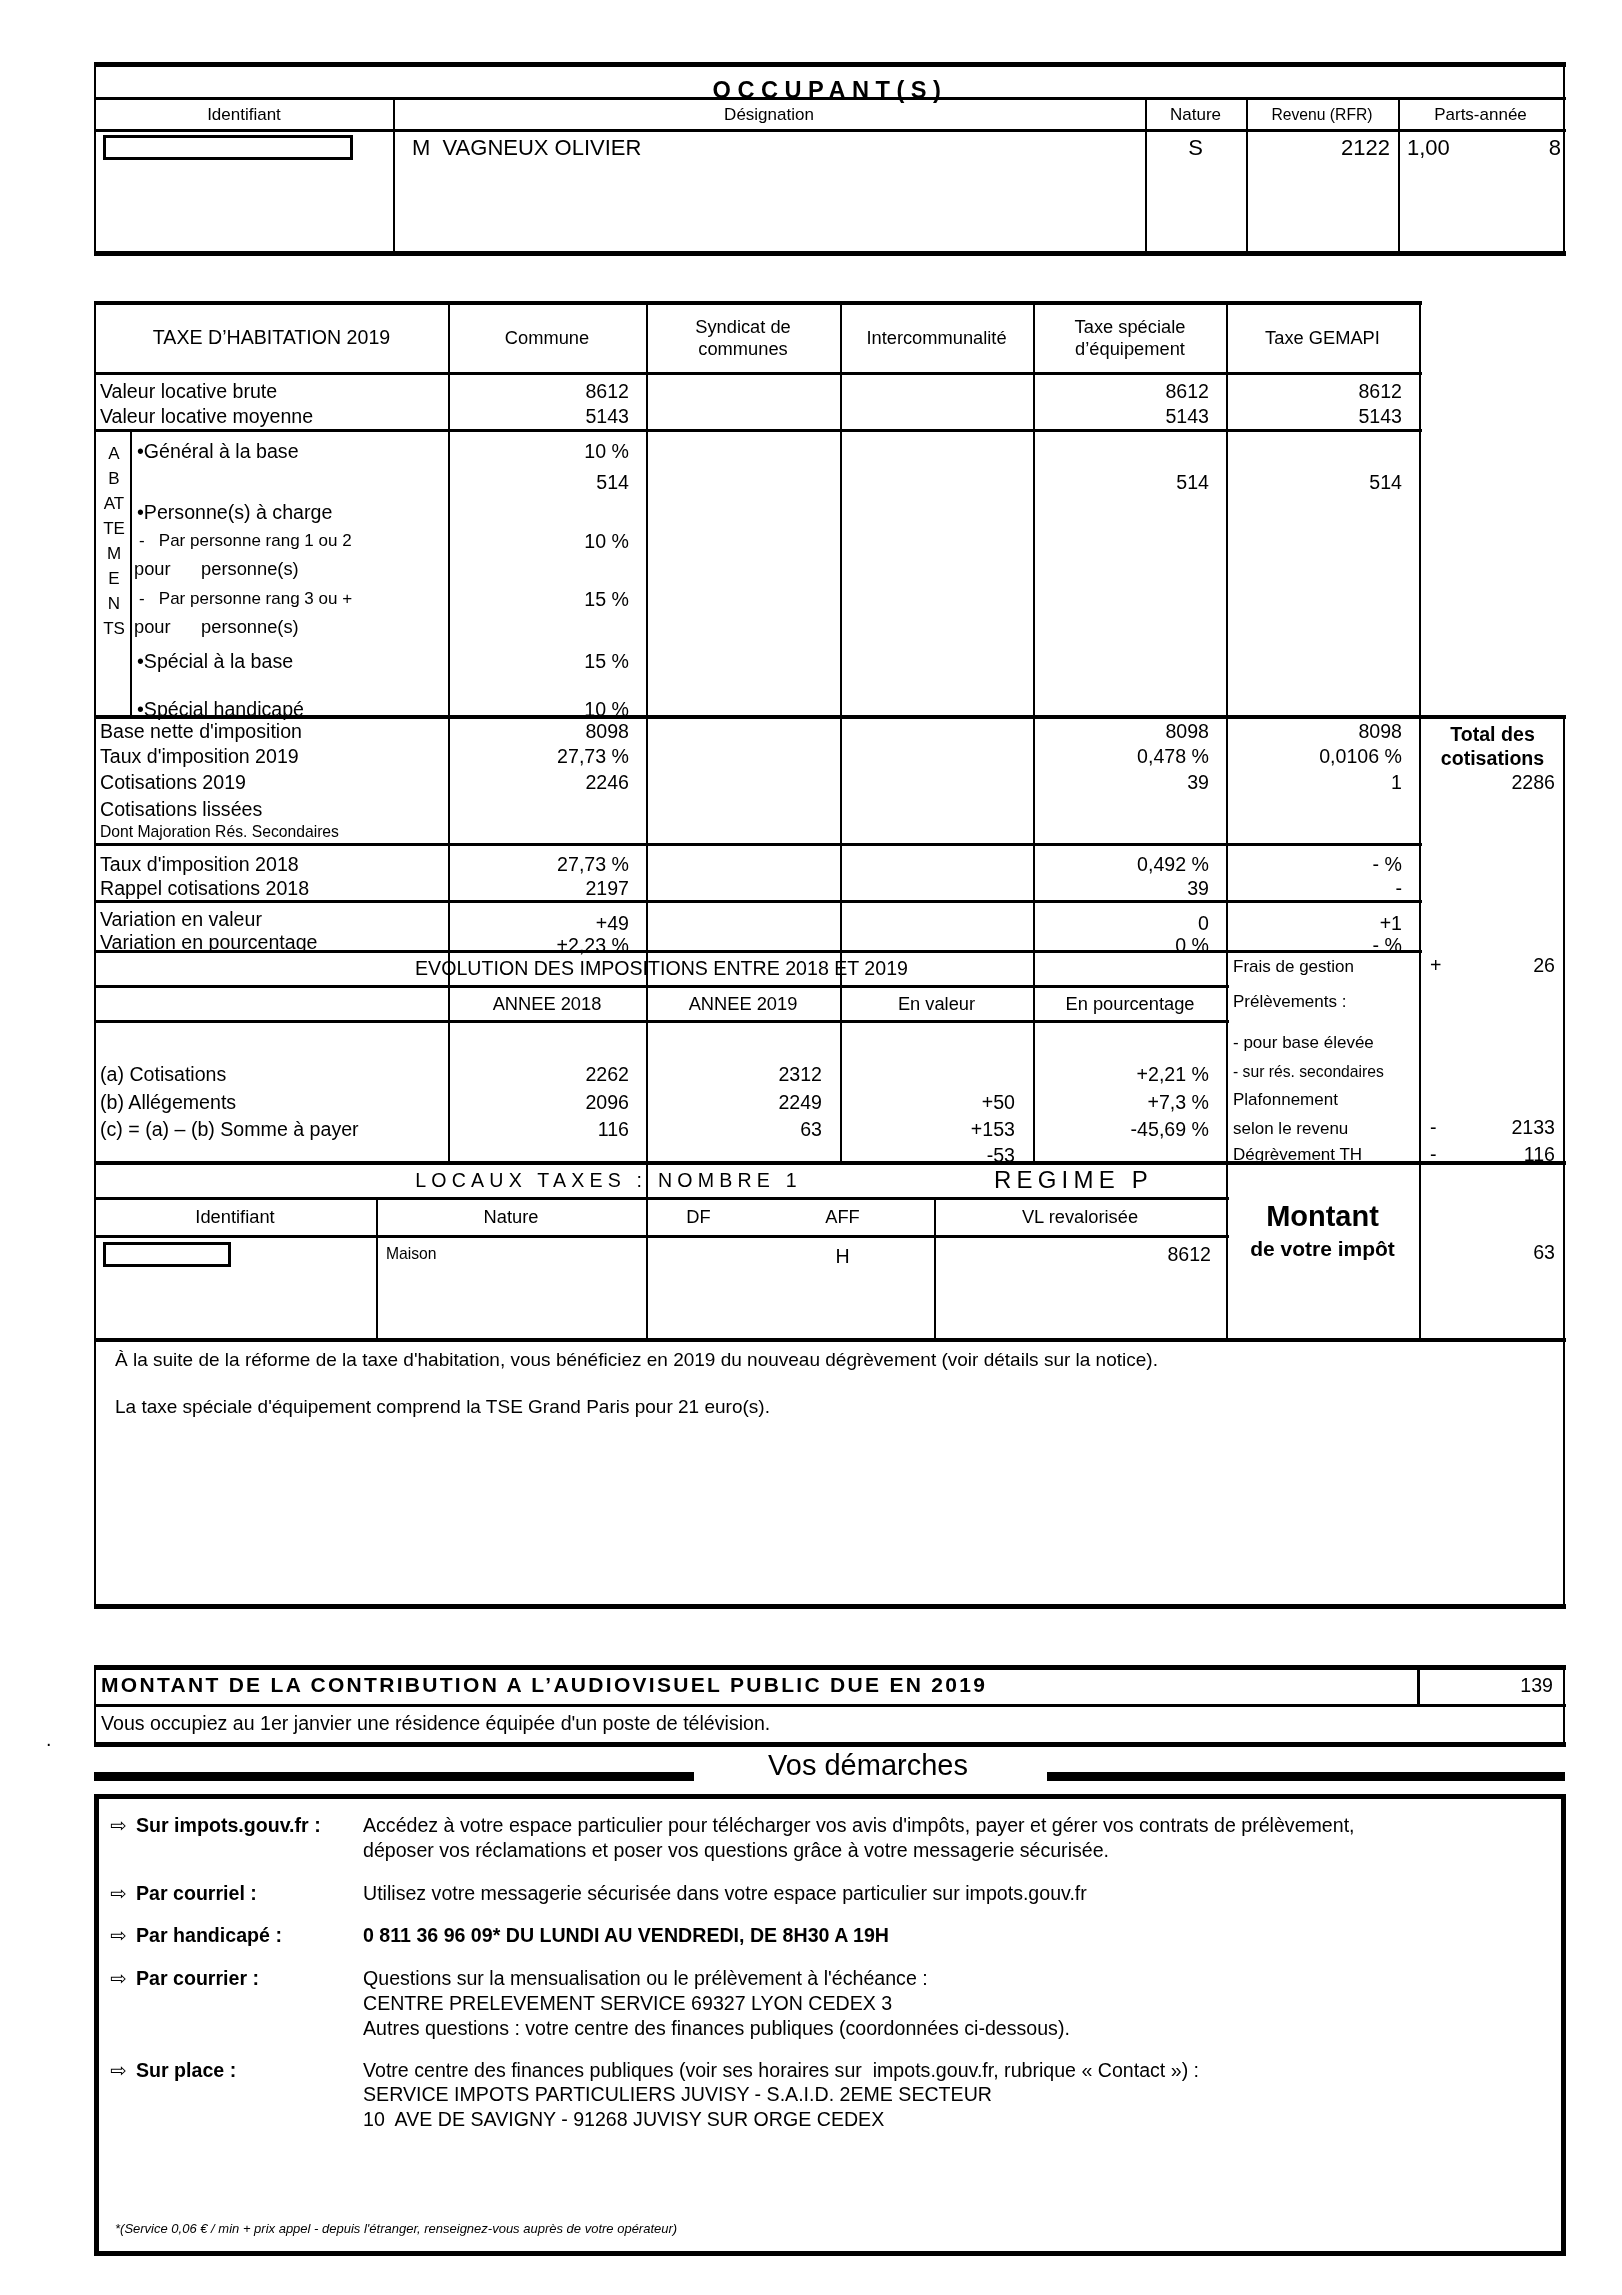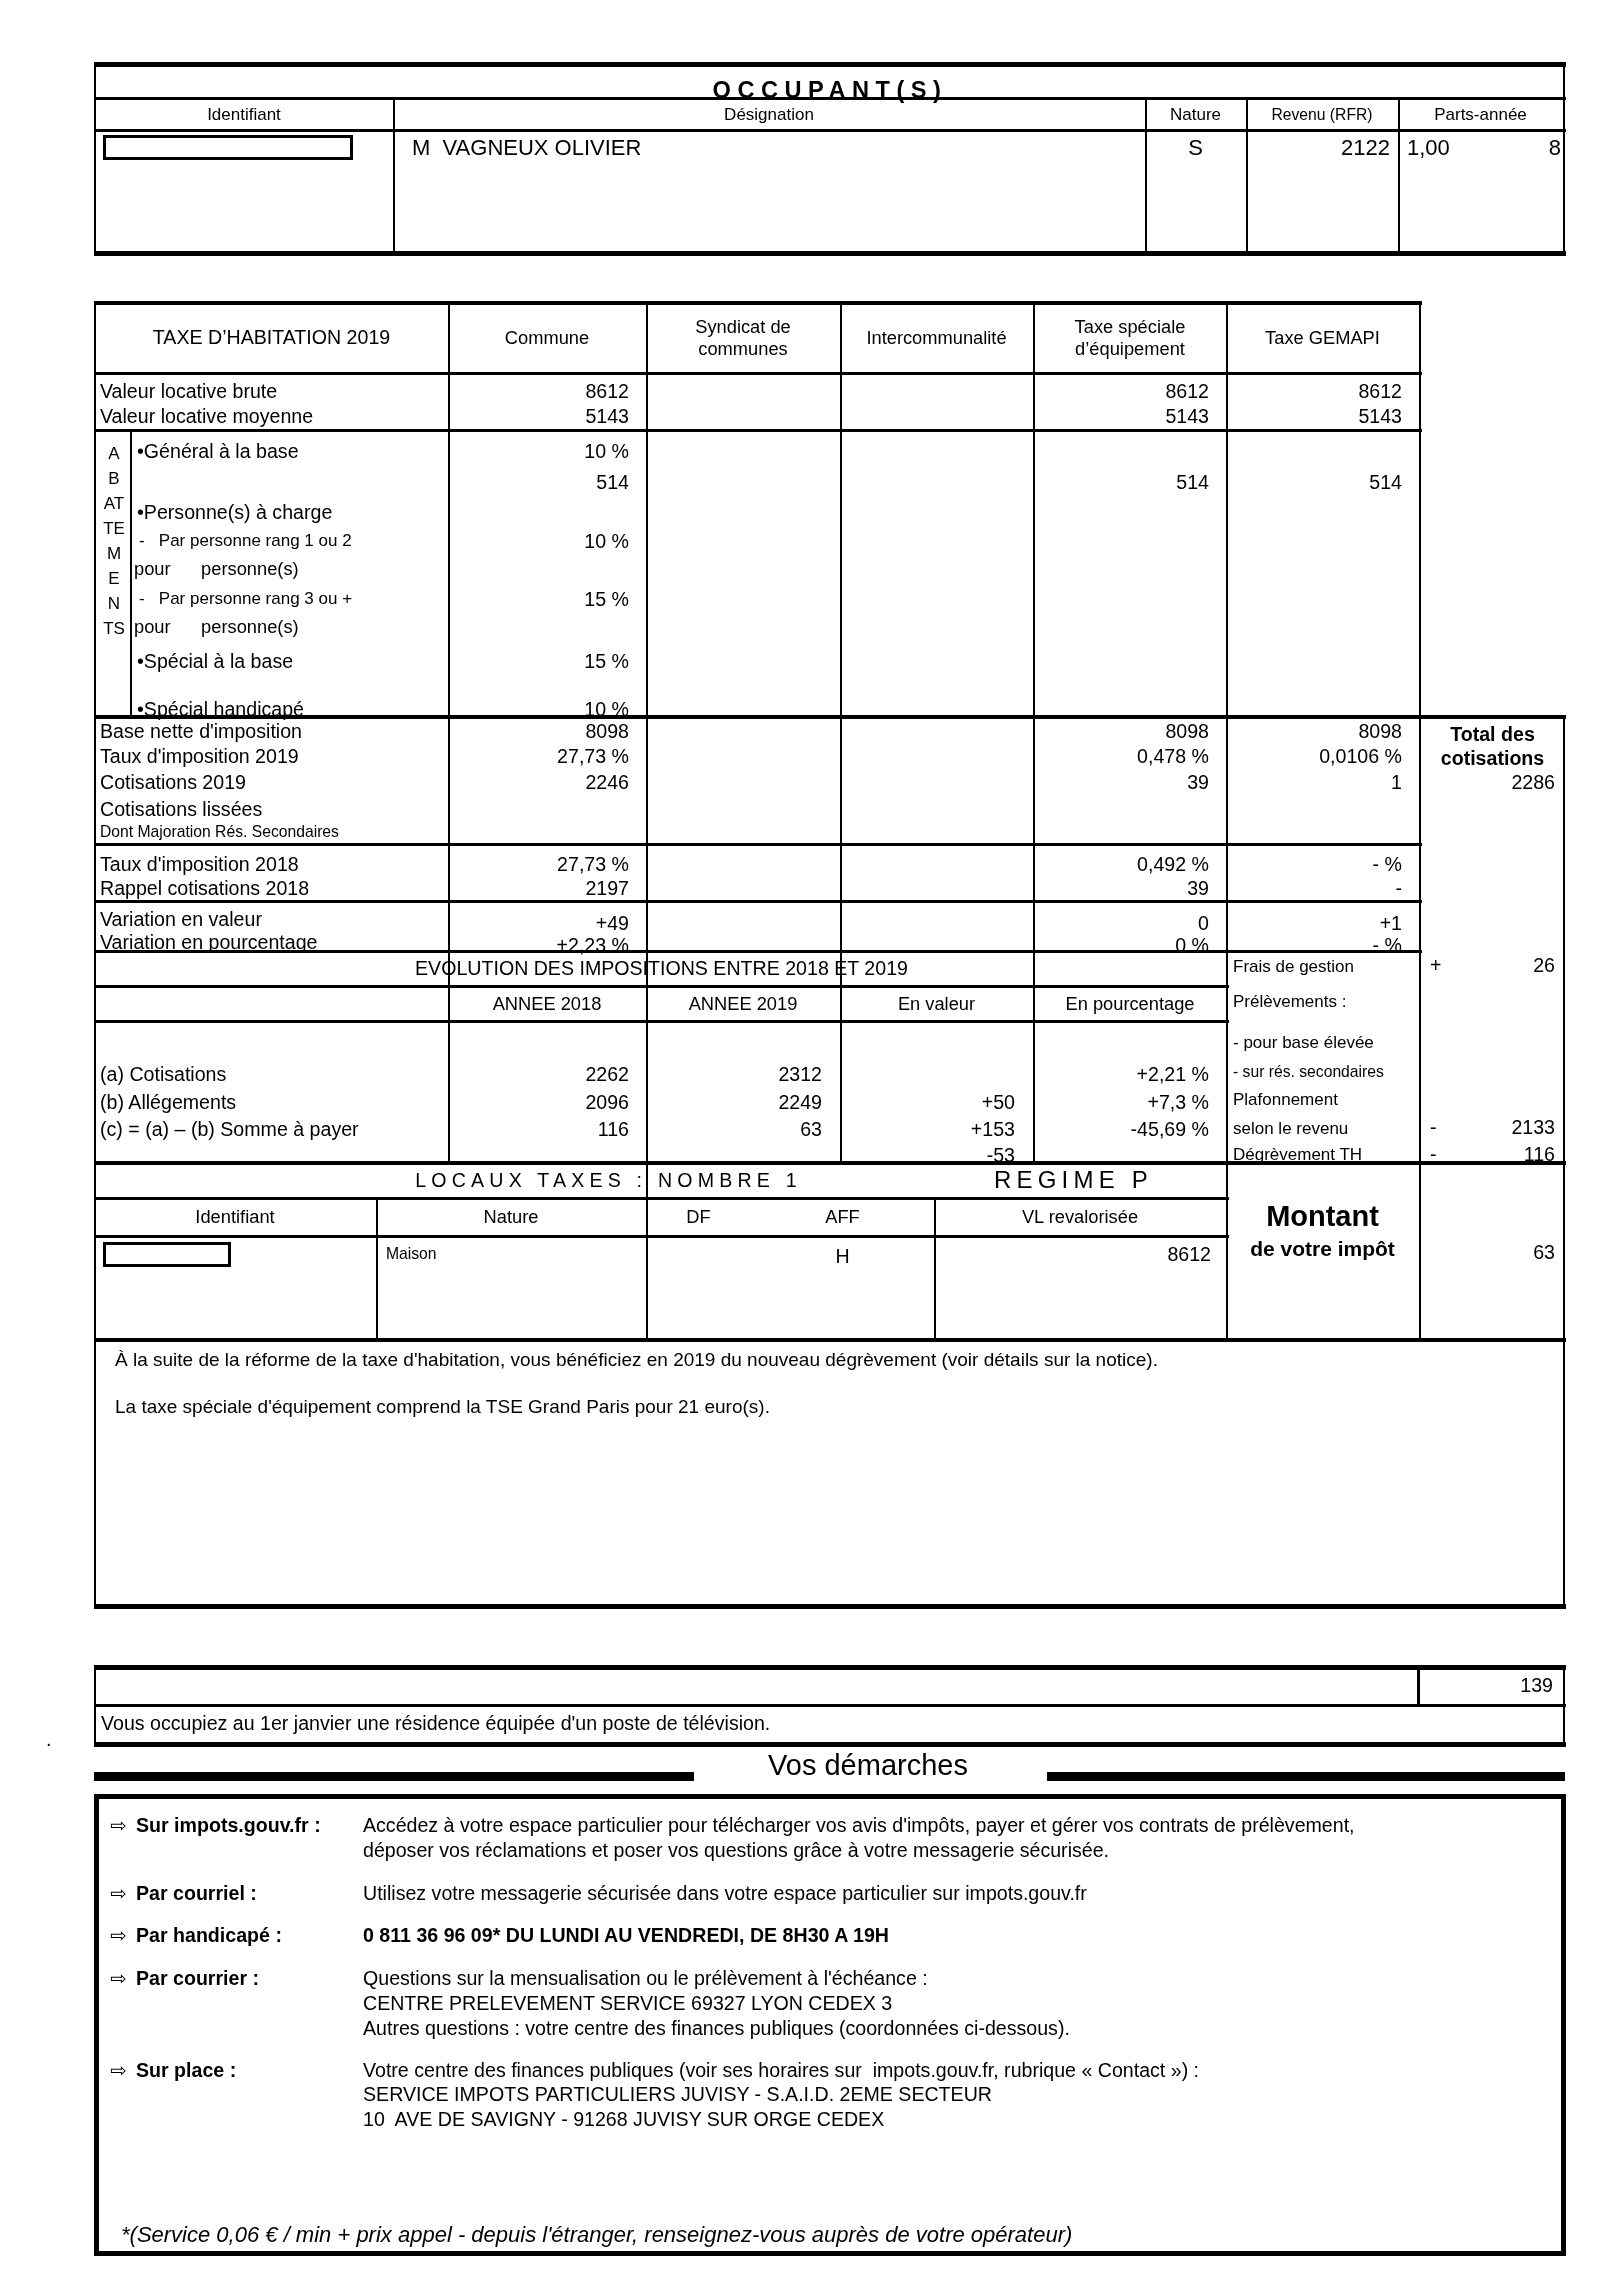--- a/index.html
+++ b/index.html
@@ -191,20 +191,21 @@
 
   <div class="t" style="left:115px;top:1349px;font-size:19px">À la suite de la réforme de la taxe d'habitation, vous bénéficiez en 2019 du nouveau dégrèvement (voir détails sur la notice).</div>
   <div class="t" style="left:115px;top:1396px;font-size:19px">La taxe spéciale d'équipement comprend la TSE Grand Paris pour 21 euro(s).</div>
 
   <div class="ln" style="left:94px;top:1665px;width:1472px;height:4.6px"></div>
   <div class="ln" style="left:94px;top:1704px;width:1472px;height:2.6px"></div>
   <div class="ln" style="left:94px;top:1742px;width:1472px;height:4.6px"></div>
   <div class="ln" style="left:94px;top:1665px;width:2px;height:82px"></div>
   <div class="ln" style="left:1563px;top:1665px;width:2px;height:82px"></div>
   <div class="ln" style="left:1417px;top:1665px;width:2.6px;height:42px"></div>
+  <div class="t b" style="left:101px;top:1673px;font-size:21px;letter-spacing:2.3px">MONTANT DE LA CONTRIBUTION A L’AUDIOVISUEL PUBLIC DUE EN 2019</div>
   <div class="t r" style="left:1440px;top:1674px;width:113px">139</div>
   <div class="t" style="left:101px;top:1712px">Vous occupiez au 1er janvier une résidence équipée d'un poste de télévision.</div>
 
   <div class="t" style="left:46px;top:1728px">.</div>
   <div class="fx" style="left:694px;top:1748px;width:348px;height:34px;font-size:29px">Vos démarches</div>
   <div class="ln" style="left:94px;top:1772px;width:600px;height:8.5px"></div>
   <div class="ln" style="left:1047px;top:1772px;width:518px;height:8.5px"></div>
   <div class="ln" style="left:94px;top:1794px;width:1472px;height:4.6px"></div>
   <div class="ln" style="left:94px;top:2251px;width:1472px;height:4.6px"></div>
   <div class="ln" style="left:94px;top:1794px;width:4.6px;height:461px"></div>
@@ -228,16 +229,16 @@
   <div class="t" style="left:363px;top:1967px">Questions sur la mensualisation ou le prélèvement à l'échéance :</div>
   <div class="t" style="left:363px;top:1992px">CENTRE PRELEVEMENT SERVICE 69327 LYON CEDEX 3</div>
   <div class="t" style="left:363px;top:2017px">Autres questions : votre centre des finances publiques (coordonnées ci-dessous).</div>
 
   <div class="t" style="left:110px;top:2059px">⇨</div>
   <div class="t b" style="left:136px;top:2059px">Sur place :</div>
   <div class="t" style="left:363px;top:2059px">Votre centre des finances publiques (voir ses horaires sur  impots.gouv.fr, rubrique « Contact ») :</div>
   <div class="t" style="left:363px;top:2083px">SERVICE IMPOTS PARTICULIERS JUVISY - S.A.I.D. 2EME SECTEUR</div>
   <div class="t" style="left:363px;top:2108px">10  AVE DE SAVIGNY - 91268 JUVISY SUR ORGE CEDEX</div>
 
-  <div class="t i" style="left:121px;top:2222px;font-size:22px">*(Service 0,06 € / min + prix appel - depuis l'étranger, renseignez-vous auprès de votre opérateur)</div>
+  <div class="t i" style="left:115px;top:2222px;font-size:13px">*(Service 0,06 € / min + prix appel - depuis l'étranger, renseignez-vous auprès de votre opérateur)</div>
 
 </div>
 
 
 </body></html>

